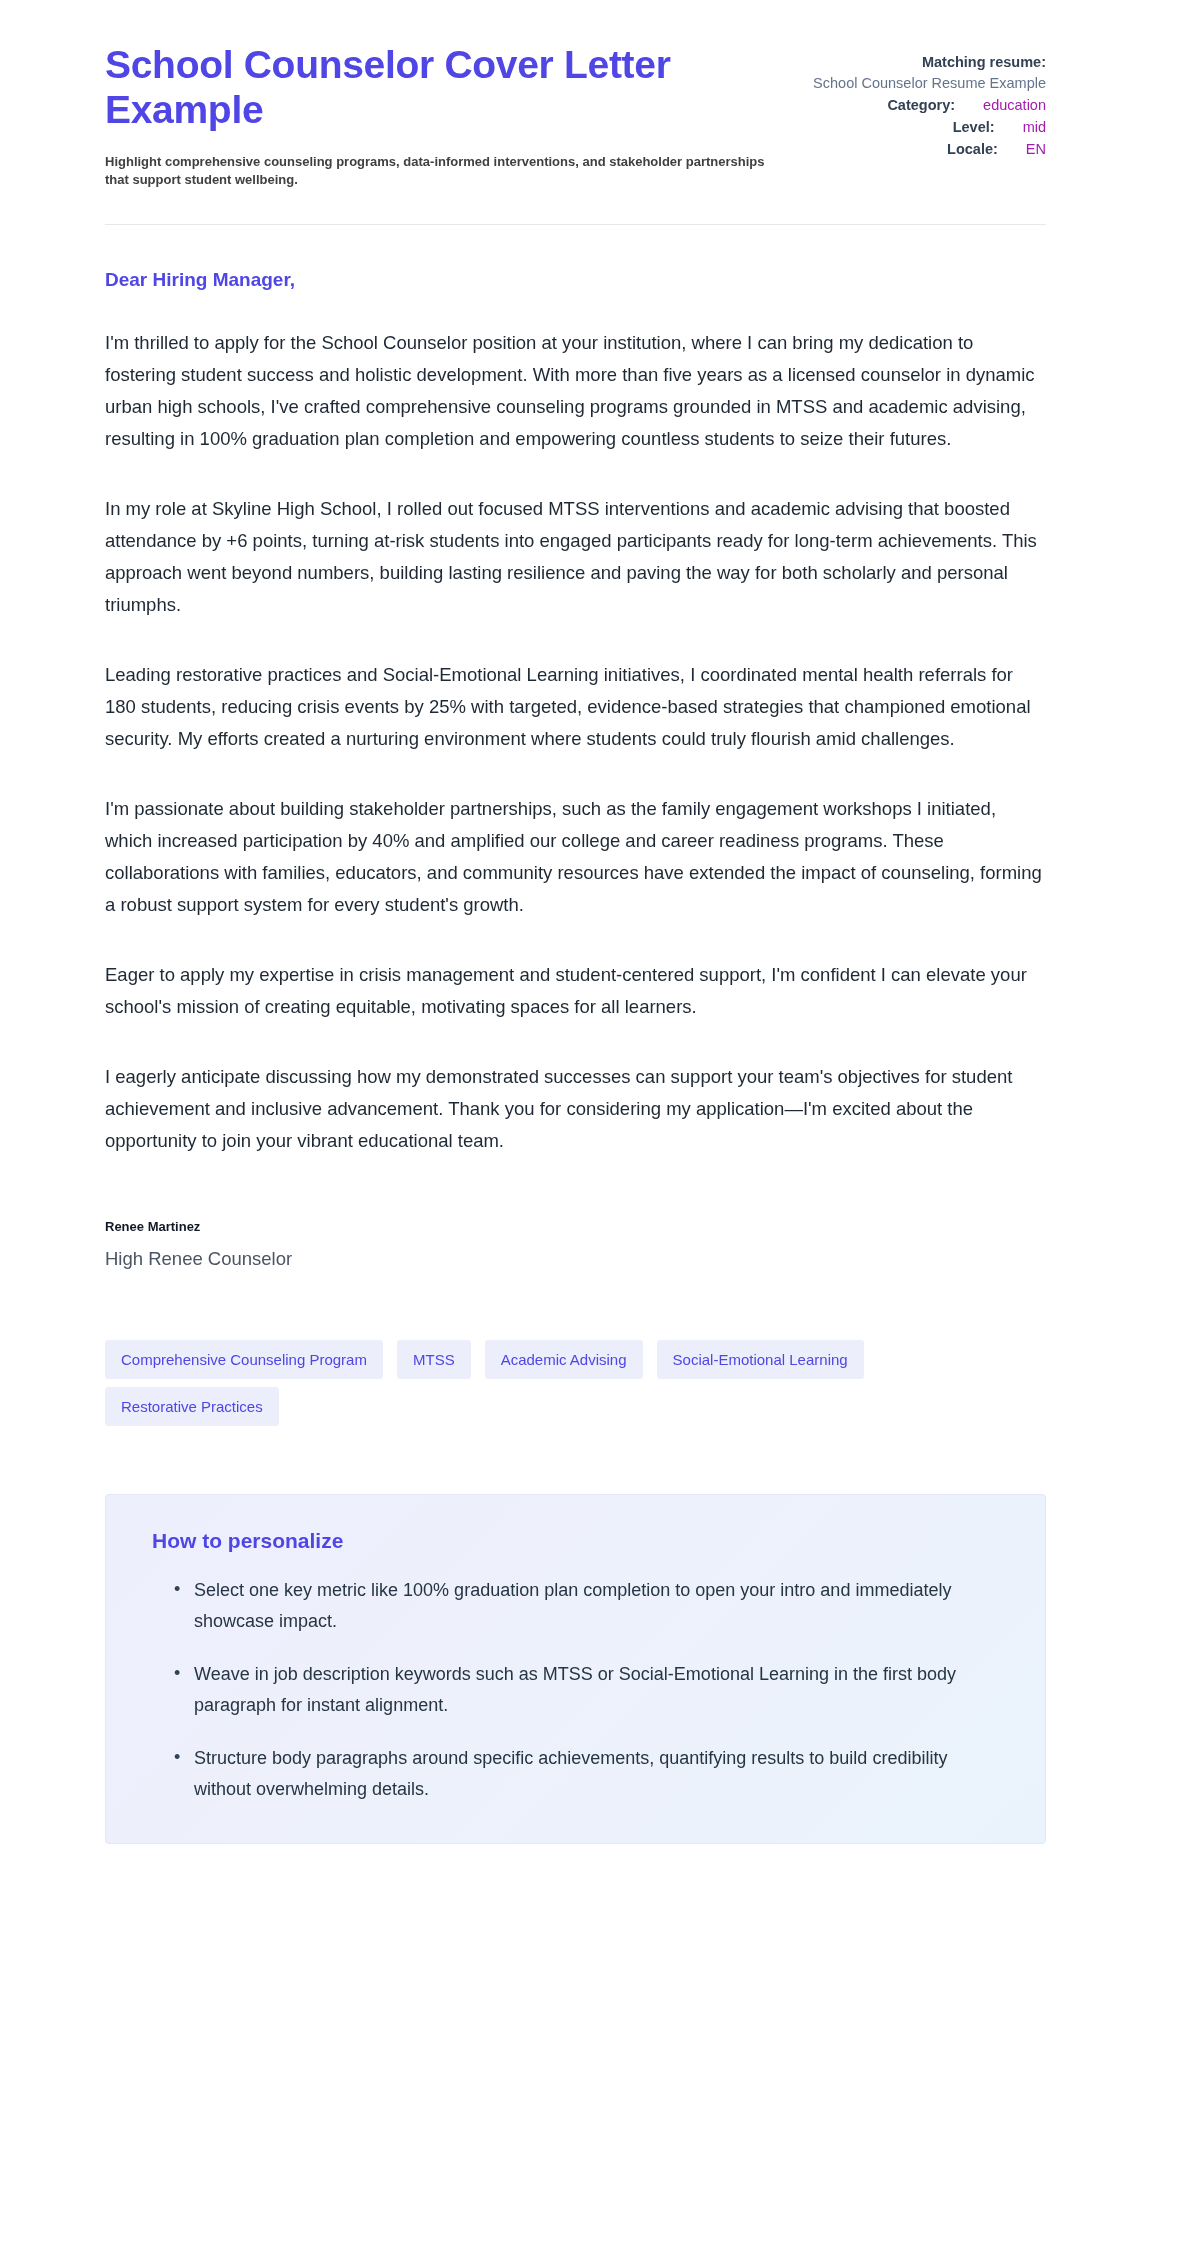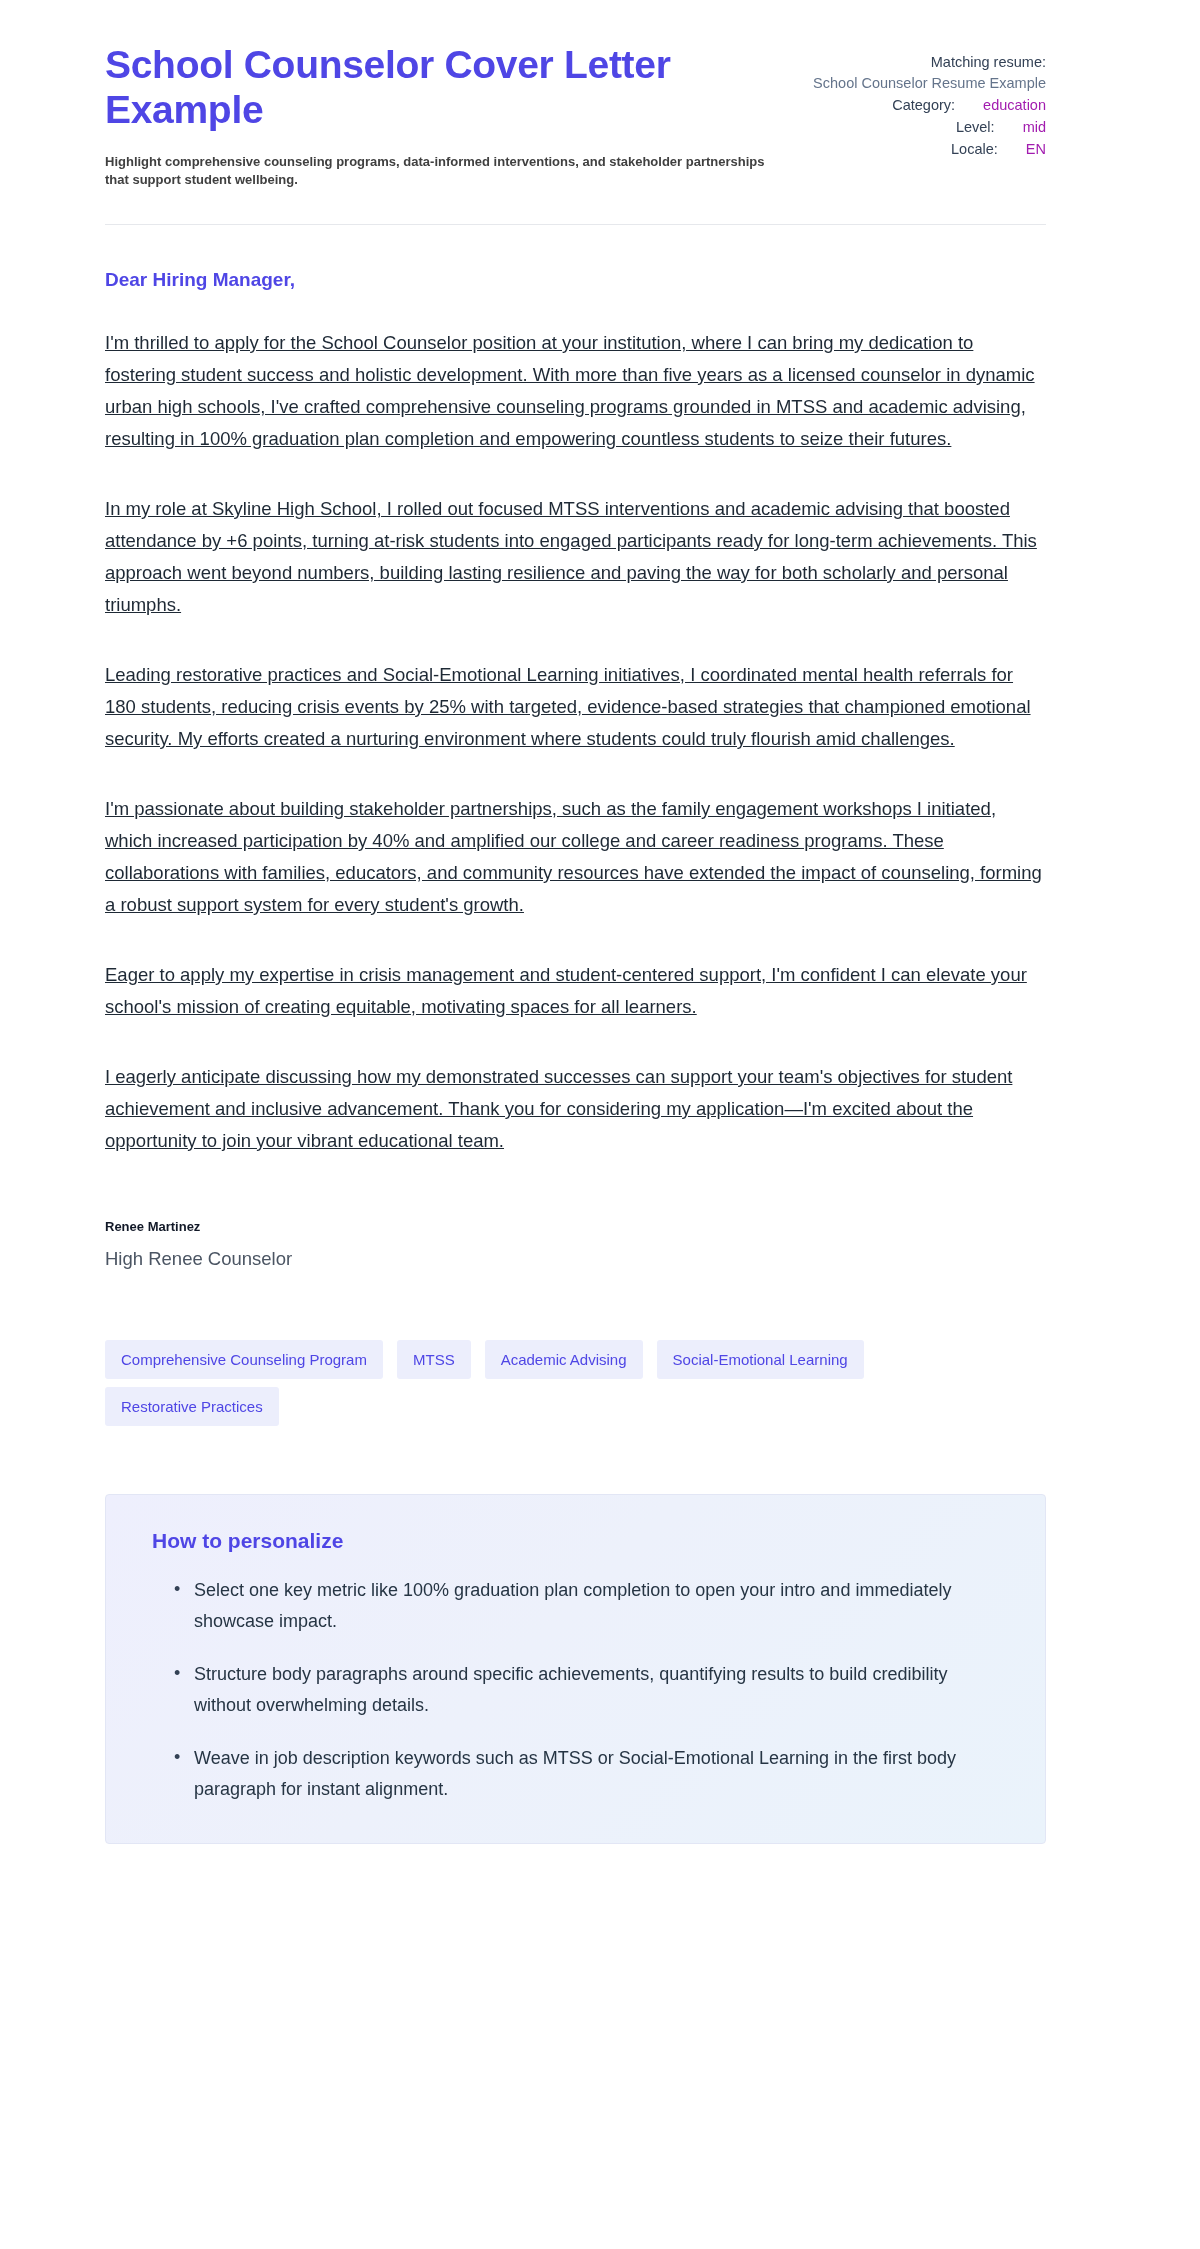--- a/index.html
+++ b/index.html
@@ -60,21 +60,21 @@
     text-align: right;
     padding-top: 10px;
     font-size: 14.5px;
     line-height: 1.45;
     color: #64748b;
     white-space: nowrap;
   }
 
   .meta-row { margin-bottom: 1px; }
   .meta-label {
-    font-weight: 400;
+    font-weight: 700;
     color: #334155;
   }
   .meta-value { color: #a21caf; margin-left: 24px; }
 
   .meta-resume-value {
     display: block;
     color: #64748b;
     line-height: 1.42;
   }
 
@@ -96,21 +96,20 @@
     font-weight: 700;
     color: #4f46e5;
   }
 
   .para {
     margin: 0 0 38px 0;
     font-size: 18.5px;
     line-height: 1.73;
     color: #1e2935;
     max-width: 1000px;
-    text-decoration: underline;
   }
 
   .para:last-child { margin-bottom: 0; }
 
   
   .signature {
     margin-top: 62px;
   }
 
   .sig-name {
@@ -246,18 +245,18 @@
     <span class="tag">MTSS</span>
     <span class="tag">Academic Advising</span>
     <span class="tag">Social-Emotional Learning</span>
     <span class="tag">Restorative Practices</span>
   </div>
 
   <div class="callout">
     <h2 class="callout-title">How to personalize</h2>
     <ul class="callout-list">
       <li>Select one key metric like 100% graduation plan completion to open your intro and immediately showcase impact.</li>
+      <li>Weave in job description keywords such as MTSS or Social-Emotional Learning in the first body paragraph for instant alignment.</li>
       <li>Structure body paragraphs around specific achievements, quantifying results to build credibility without overwhelming details.</li>
-      <li>Weave in job description keywords such as MTSS or Social-Emotional Learning in the first body paragraph for instant alignment.</li>
     </ul>
   </div>
 
 </div>
 
 </body></html>

